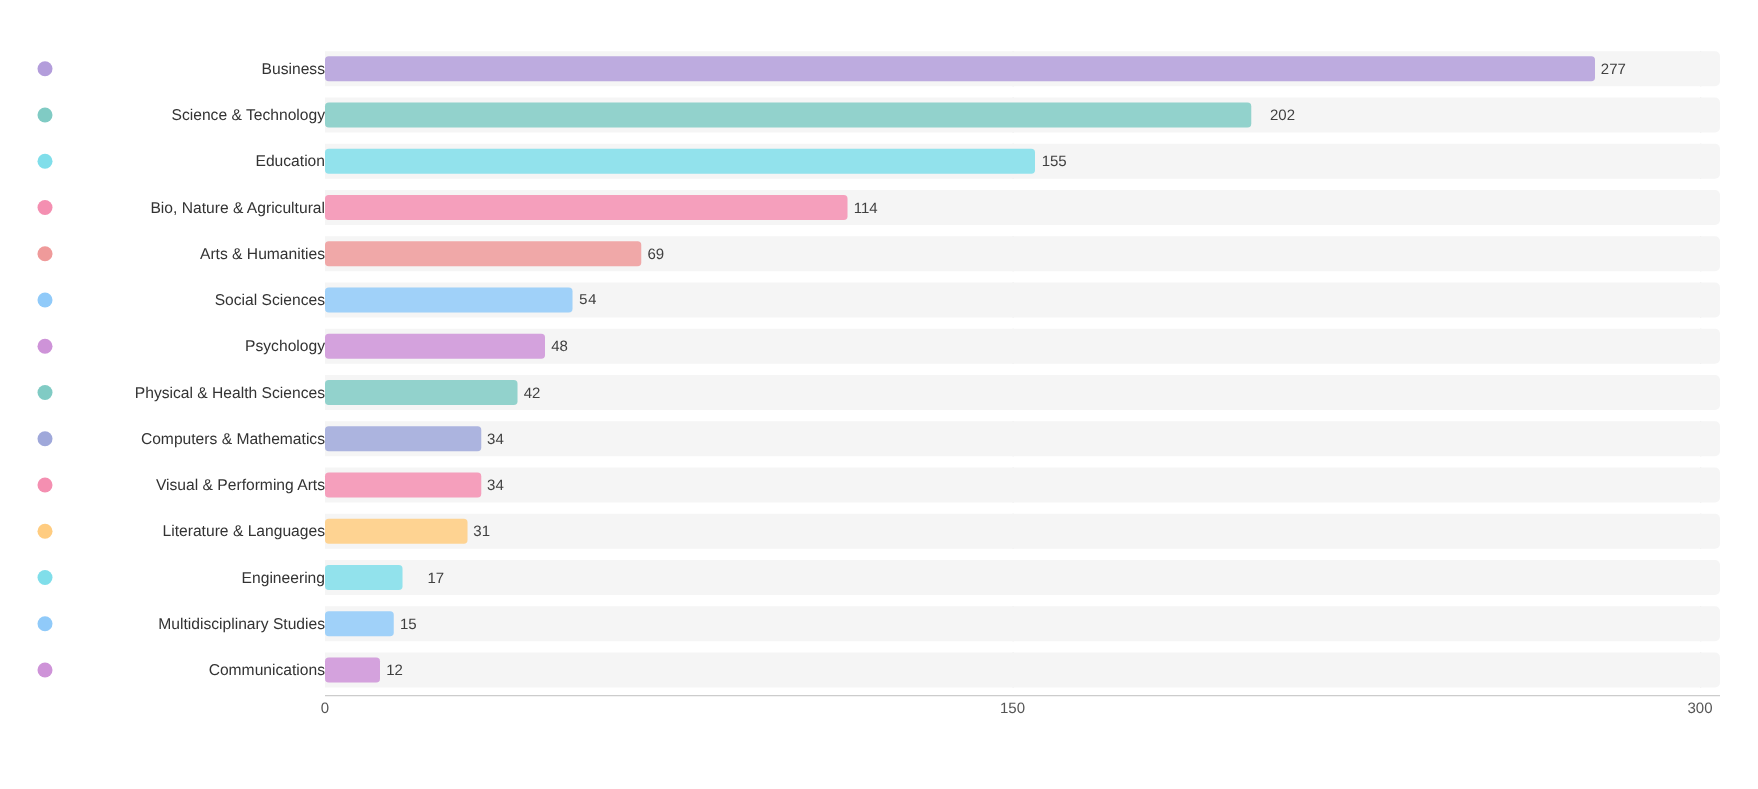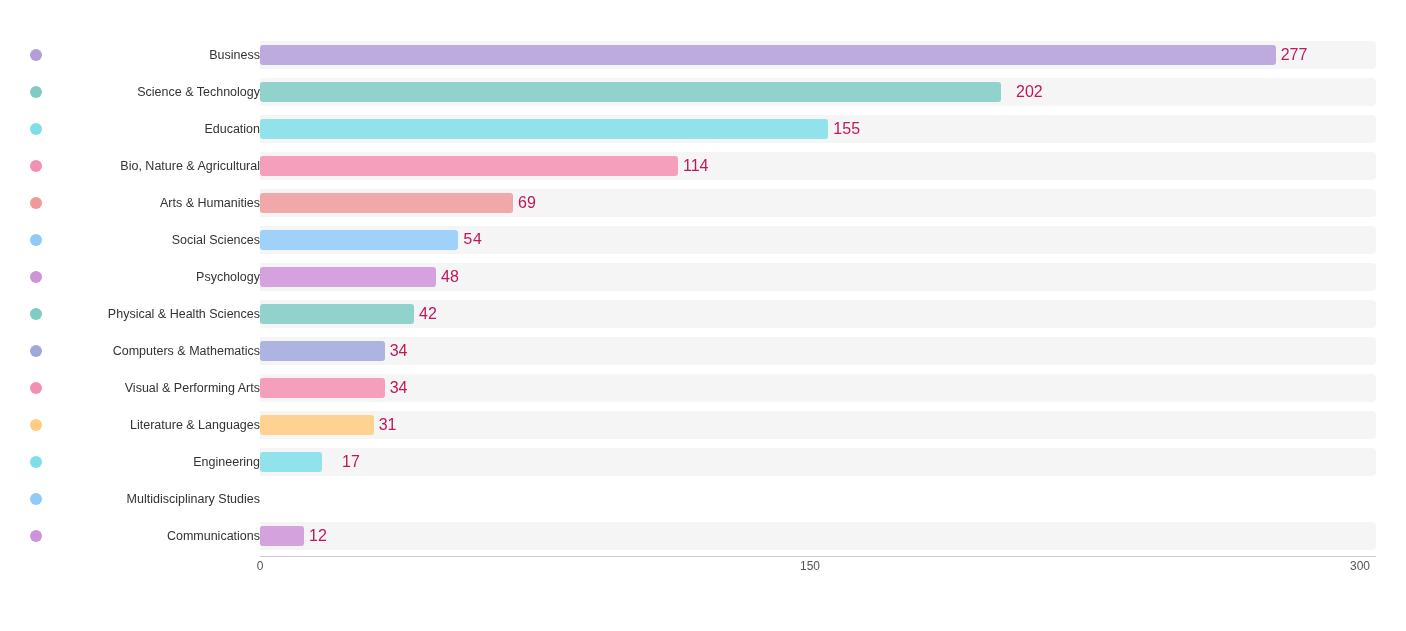--- a/index.html
+++ b/index.html
@@ -70,22 +70,22 @@
     .bar-fill {
       position: absolute;
       left: 0;
       top: 4px;
       bottom: 4px;
       border-radius: 3px;
       opacity: 0.85;
     }
     .bar-value {
       position: absolute;
-      font-size: 16px;
-      color: #be185d;
+      font-size: 12px;
+      color: #404040;
       white-space: nowrap;
     }
     .x-tick {
       position: absolute;
       display: flex;
       flex-direction: column;
       align-items: center;
       top: 2px;
     }
     .x-tick-label {
@@ -265,20 +265,27 @@
           <div class="bar-bg"></div>
           <div class="bar-fill" style="width: 62.3333px; background: rgb(128, 222, 234);"></div>
           <div class="bar-value" style="left: 82px; top: 50%; transform: translateY(-50%);">17</div>
         </div>
       </div>
       <div class="bar-row">
         <div class="bar-label-wrap">
           <div class="bar-dot" style="background: rgb(144, 202, 249);"></div>
           <span class="bar-label">Multidisciplinary Studies</span>
         </div>
+        <div class="bar-container" style="position: relative;">
+          <div class="grid-line" style="left: 550px;"></div>
+          <div class="grid-line" style="left: 1100px;"></div>
+          <div class="bar-bg"></div>
+          <div class="bar-fill" style="width: 55px; background: rgb(144, 202, 249);"></div>
+          <div class="bar-value" style="left: 60px; top: 50%; transform: translateY(-50%);">15</div>
+        </div>
       </div>
       <div class="bar-row">
         <div class="bar-label-wrap">
           <div class="bar-dot" style="background: rgb(206, 147, 216);"></div>
           <span class="bar-label">Communications</span>
         </div>
         <div class="bar-container" style="position: relative;">
           <div class="grid-line" style="left: 550px;"></div>
           <div class="grid-line" style="left: 1100px;"></div>
           <div class="bar-bg"></div>

